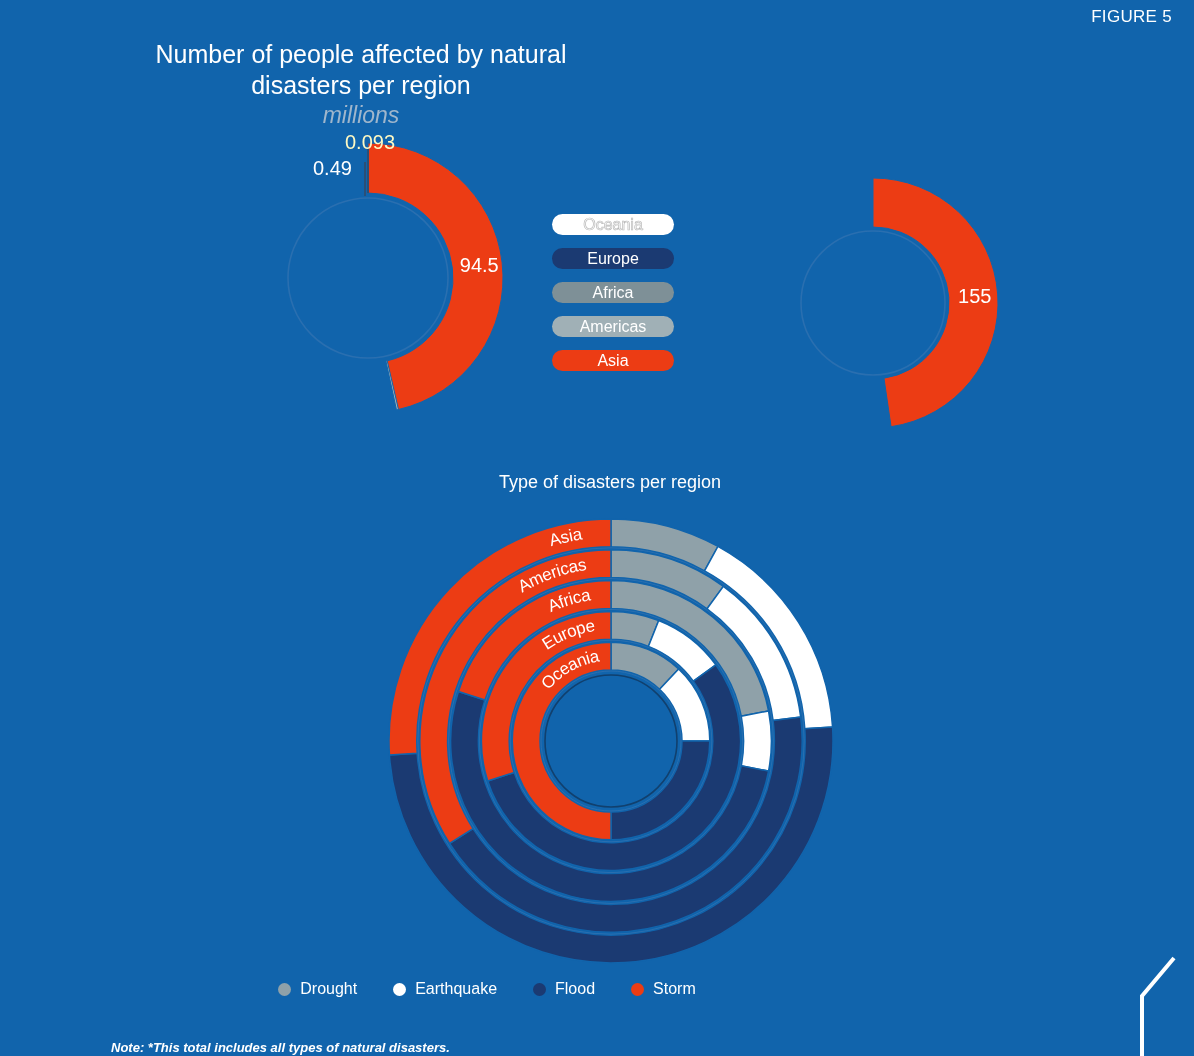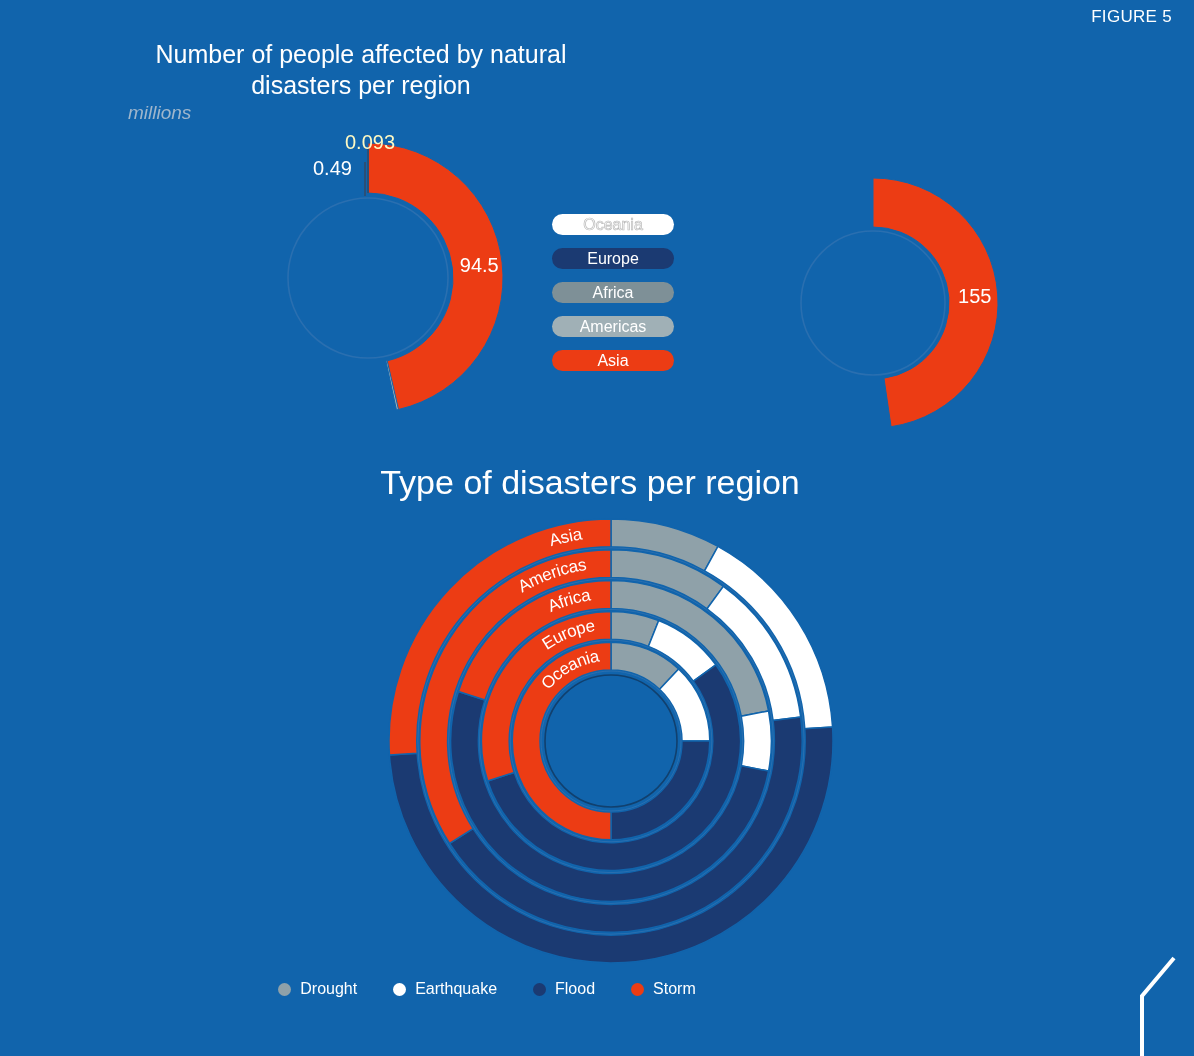--- a/index.html
+++ b/index.html
@@ -15,25 +15,25 @@
     position: absolute; top: 7px; right: 22px;
     color: #ffffff; font-size: 17px; letter-spacing: .3px; font-weight: 400;
   }
 
   .chart-title {
     position: absolute; text-align: center; color: #ffffff;
     font-size: 25px; line-height: 31px; font-weight: 400;
   }
   #title-left  { left: 128px; top: 39px; width: 466px; }
   #title-right { left: 702px; top: 39px; width: 350px; }
-  #title-bottom{ left: 340px; top: 467px; width: 500px; font-size: 34px; }
+  #title-bottom{ left: 360px; top: 467px; width: 500px; font-size: 18px; }
 
   .subtitle-millions {
     position: absolute; left: 128px; top: 102px; width: 466px;
-    text-align: left; color: #9fb6cc; font-size: 19px; font-style: italic;
+    text-align: center; color: #9fb6cc; font-size: 23px; font-style: italic;
   }
 
   .donut-wrap { position: absolute; }
   #donut-left  { left: 218px; top: 128px; width: 300px; height: 300px; }
   #donut-right { left: 728px; top: 168px; width: 290px; height: 270px; }
 
   svg { display: block; overflow: visible; }
 
   
   .legend-pills { position: absolute; left: 552px; top: 214px; width: 122px; }
@@ -188,18 +188,19 @@
     <div class="lg-item">
       <span class="lg-dot" style="background:#1b3a72"></span>
       <span class="lg-text">Flood</span>
     </div>
     <div class="lg-item">
       <span class="lg-dot" style="background:#ec3c14"></span>
       <span class="lg-text">Storm</span>
     </div>
   </div>
 
+  <div class="note">Note: *This total includes all types of natural disasters.</div>
 
   <svg class="corner-deco" viewBox="0 0 80 100">
     <path d="M60 2 L28 40 L28 100" fill="none" stroke="#ffffff" stroke-width="4"></path>
   </svg>
 
 </div>
 
 </body></html>

